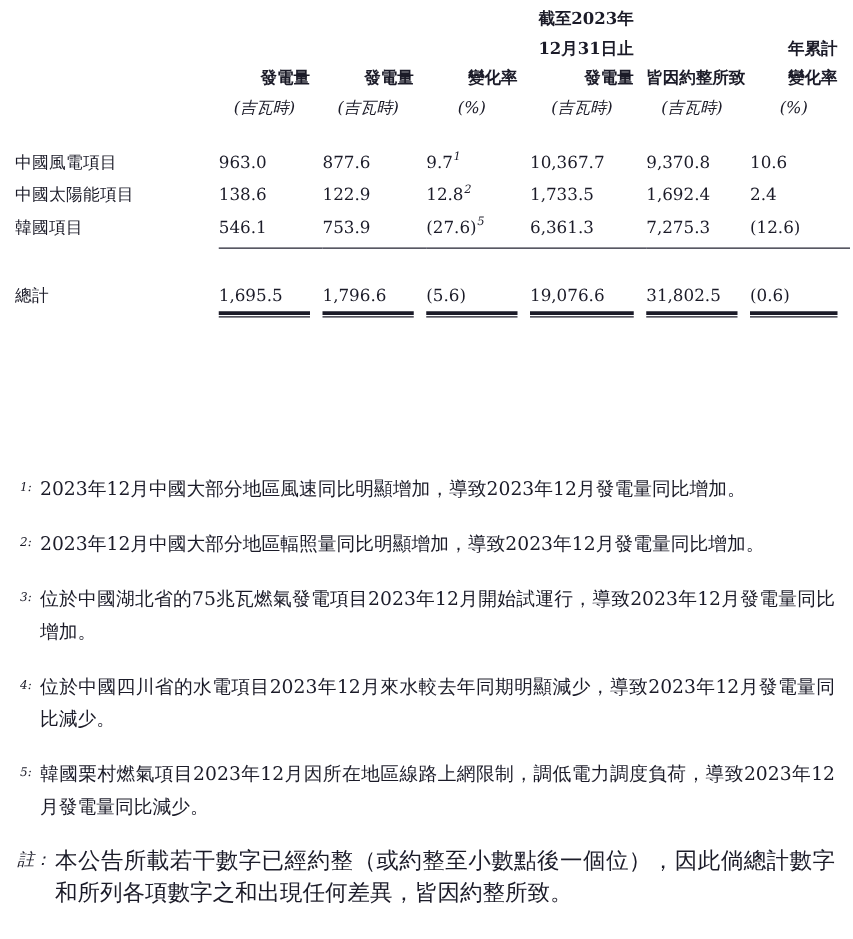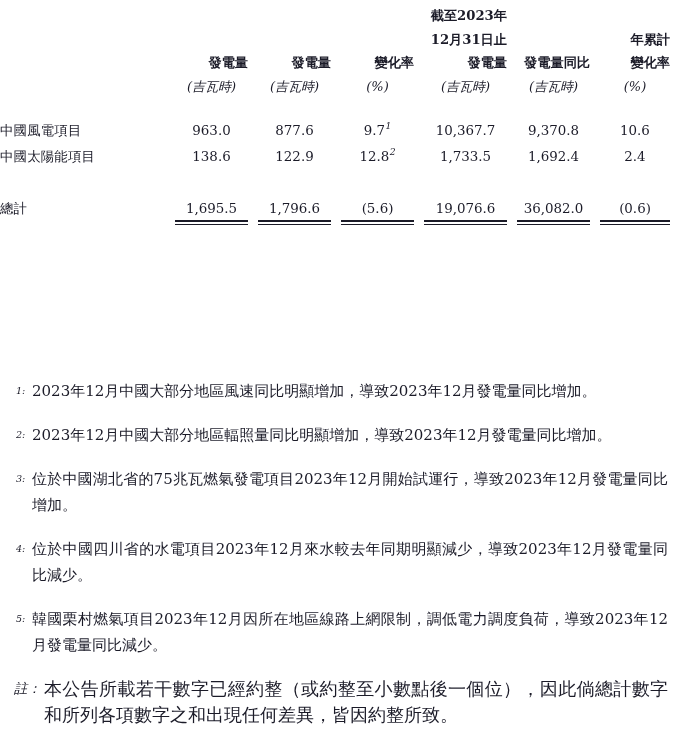--- a/index.html
+++ b/index.html
@@ -72,24 +72,25 @@
   
   tbody td {
     padding: 0;
     vertical-align: baseline;
     font-size: 13.4px;
     line-height: 26.2px;
     white-space: nowrap;
   }
   td.lbl {
     text-align: left;
+    padding-left: 12px;
     letter-spacing: 0.2px;
   }
   td.num {
-    text-align: center;
+    text-align: left;
     padding-right: 10px;
   }
   sup.fn {
     font-style: italic;
     font-size: 9.2px;
     vertical-align: super;
     line-height: 0;
     padding-left: 0.5px;
   }
 
@@ -218,21 +219,21 @@
         <td class="hdr-line">12月31日止</td>
         <td class="hdr-line"></td>
         <td class="hdr-line">年累計</td>
       </tr>
       <tr>
         <td></td>
         <td class="hdr-line">發電量</td>
         <td class="hdr-line">發電量</td>
         <td class="hdr-line">變化率</td>
         <td class="hdr-line">發電量</td>
-        <td class="hdr-line">發電量同比</td>
+        <td class="hdr-line">皆因約整所致</td>
         <td class="hdr-line">變化率</td>
       </tr>
       <tr>
         <td></td>
         <td class="hdr-unit">(吉瓦時)</td>
         <td class="hdr-unit">(吉瓦時)</td>
         <td class="hdr-unit">(%)</td>
         <td class="hdr-unit">(吉瓦時)</td>
         <td class="hdr-unit">(吉瓦時)</td>
         <td class="hdr-unit">(%)</td>
@@ -255,30 +256,39 @@
         </tr>
         <tr>
           <td class="lbl">中國太陽能項目</td>
           <td class="num"><span>138.6</span></td>
           <td class="num"><span>122.9</span></td>
           <td class="num"><span>12.8</span><sup class="fn">2</sup></td>
           <td class="num"><span>1,733.5</span></td>
           <td class="num"><span>1,692.4</span></td>
           <td class="num"><span>2.4</span></td>
         </tr>
+        <tr class="ruled">
+          <td class="lbl">韓國項目</td>
+          <td class="num"><span>546.1</span></td>
+          <td class="num"><span>753.9</span></td>
+          <td class="num"><span>(27.6)</span><sup class="fn">5</sup></td>
+          <td class="num"><span>6,361.3</span></td>
+          <td class="num"><span>7,275.3</span></td>
+          <td class="num"><span>(12.6)</span></td>
+        </tr>
         <tr class="gap">
           <td colspan="7"></td>
         </tr>
         <tr class="total">
           <td class="lbl">總計</td>
           <td class="num"><span>1,695.5</span><span class="dbl-rule"></span></td>
           <td class="num"><span>1,796.6</span><span class="dbl-rule"></span></td>
           <td class="num"><span>(5.6)</span><span class="dbl-rule"></span></td>
           <td class="num"><span>19,076.6</span><span class="dbl-rule"></span></td>
-          <td class="num"><span>36,082.0</span><span class="dbl-rule"></span></td>
+          <td class="num"><span>31,802.5</span><span class="dbl-rule"></span></td>
           <td class="num"><span>(0.6)</span><span class="dbl-rule"></span></td>
         </tr>
       </tbody>
   </table>
 
   <div class="footnotes">
 
     <div class="fn-row">
         <div class="fn-marker">1:</div>
         <div class="fn-body">2023年12月中國大部分地區風速同比明顯增加，導致2023年12月發電量同比增加。</div>

